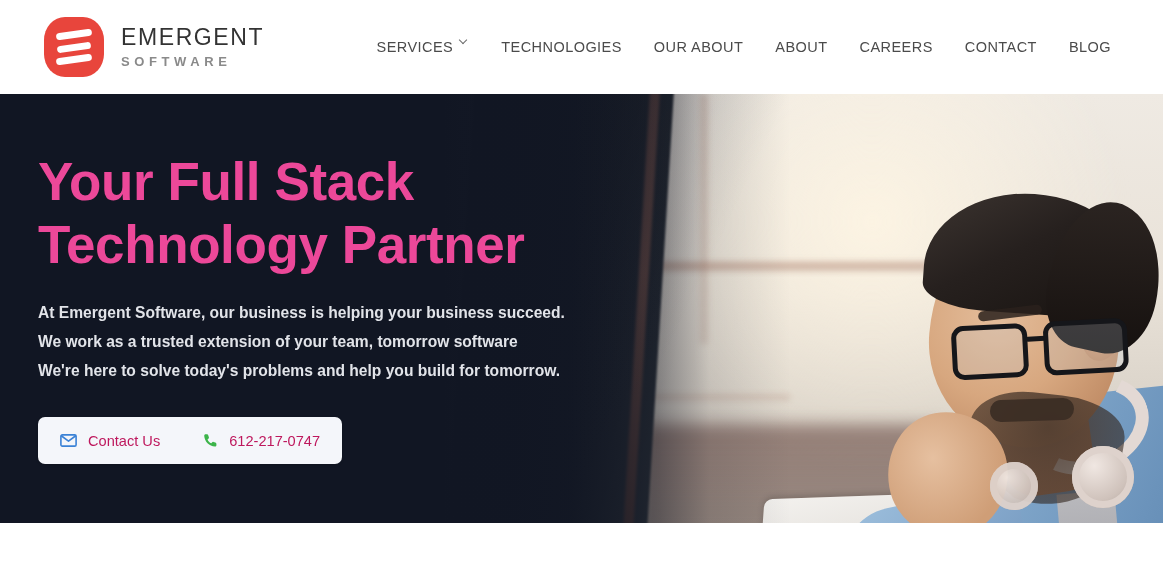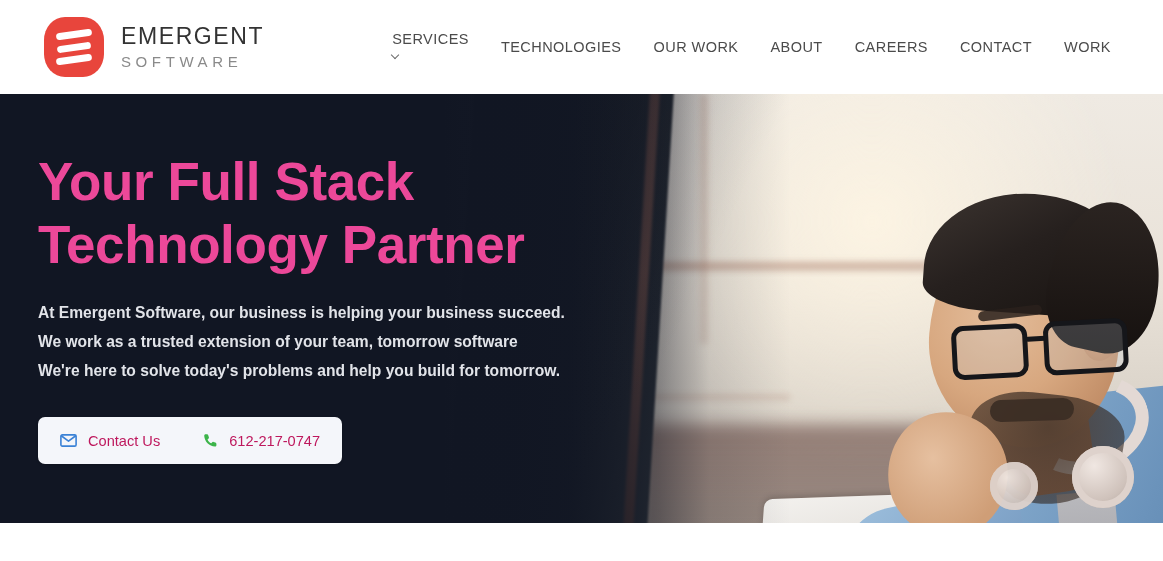--- a/index.html
+++ b/index.html
@@ -51,45 +51,44 @@
   .brand-mark .bar.b3 { top: 39px; width: 36px; left: 12px; }
 
   .brand-text { display: flex; flex-direction: column; justify-content: center; line-height: 1; }
   .brand-name {
     font-size: 23px;
     letter-spacing: 1.6px;
     color: #333333;
     font-weight: 400;
   }
   .brand-sub {
-    font-size: 15px;
+    font-size: 13px;
     letter-spacing: 4.6px;
     color: #8a8a8a;
     margin-top: 6px;
-    font-weight: 400;
+    font-weight: 700;
   }
 
   .main-nav {
     margin-left: auto;
     margin-right: 40px;
     display: flex; align-items: center;
     gap: 0;
   }
   .nav-item {
     position: relative;
     display: inline-flex; 
     gap: 7px;
     padding: 0 16px;
     font-size: 14.5px;
     letter-spacing: 0.45px;
     color: #4b4b4b;
     text-decoration: none;
     white-space: nowrap;
     cursor: pointer;
-    flex-direction: column;
   }
   .nav-item:first-child { padding-left: 10px; }
   .nav-item:last-child  { padding-right: 12px; }
   .chev {
     display: inline-block;
     width: 9px; height: 9px;
     position: relative; top: -2px;
     flex: 0 0 auto;
   }
   .chev::before {
@@ -382,33 +381,33 @@
 
     <nav class="main-nav">
       <a class="nav-item" href="#">
         <span>SERVICES</span>
         <span class="chev"></span>
       </a>
       <a class="nav-item" href="#">
         <span>TECHNOLOGIES</span>
       </a>
       <a class="nav-item" href="#">
-        <span>OUR WORK</span>
+        <span>OUR ABOUT</span>
       </a>
       <a class="nav-item" href="#">
         <span>ABOUT</span>
       </a>
       <a class="nav-item" href="#">
         <span>CAREERS</span>
       </a>
       <a class="nav-item" href="#">
         <span>CONTACT</span>
       </a>
       <a class="nav-item" href="#">
-        <span>WORK</span>
+        <span>BLOG</span>
       </a>
     </nav>
   </header>
 
   <section class="hero">
 
     <div class="hero-photo">
       <div class="ph-room"></div>
       <div class="ph-glow"></div>
       <div class="ph-mull v1"></div>

